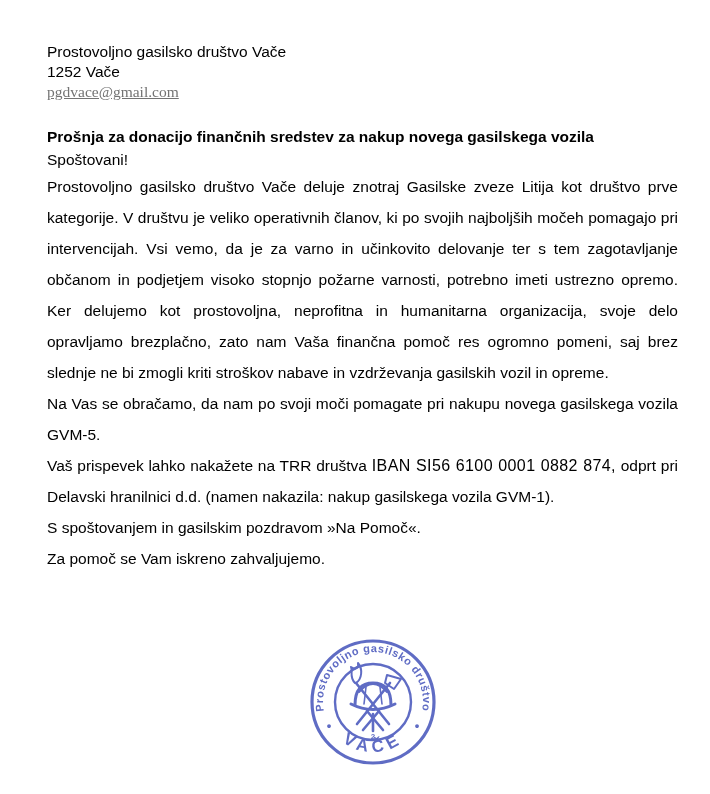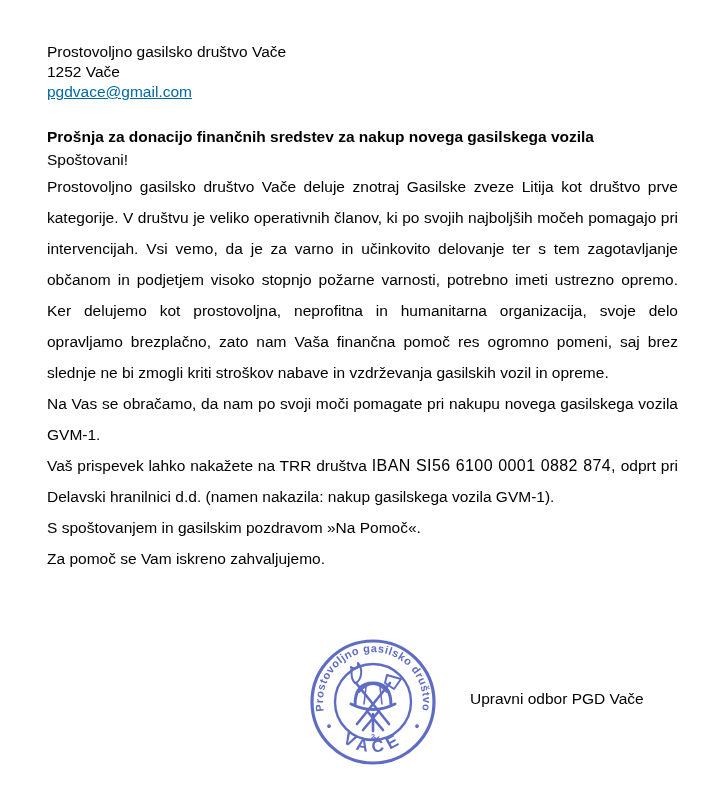--- a/index.html
+++ b/index.html
@@ -16,23 +16,24 @@
   }
   .content {
     position: absolute;
     left: 47px;
     top: 42px;
     width: 631px;
   }
   .address { line-height: 20px; }
   .address div { white-space: nowrap; }
   .email-link {
-    color: #0369a1;
+    color: #737373;
     text-decoration: underline;
     cursor: pointer;
+    font-family: Liberation Serif, serif;
   }
   .subject {
     margin-top: 23px;
     font-weight: bold;
     line-height: 23px;
   }
   .salutation { margin-top: 0; line-height: 23px; }
   p.body {
     line-height: 31px;
     text-align: justify;
@@ -80,21 +81,21 @@
       <div>1252 Vače</div>
       <div><a class="email-link">pgdvace@gmail.com</a></div>
     </div>
 
     <div class="subject">Prošnja za donacijo finančnih sredstev za nakup novega gasilskega vozila</div>
 
     <div class="salutation">Spoštovani!</div>
 
     <p class="body mt18">Prostovoljno gasilsko društvo Vače deluje znotraj Gasilske zveze Litija kot društvo prve kategorije. V društvu je veliko operativnih članov, ki po svojih najboljših močeh pomagajo pri intervencijah. Vsi vemo, da je za varno in učinkovito delovanje ter s tem zagotavljanje občanom in podjetjem visoko stopnjo požarne varnosti, potrebno imeti ustrezno opremo. Ker delujemo kot prostovoljna, neprofitna in humanitarna organizacija, svoje delo opravljamo brezplačno, zato nam Vaša finančna pomoč res ogromno pomeni, saj brez slednje ne bi zmogli kriti stroškov nabave in vzdrževanja gasilskih vozil in opreme.</p>
 
-    <p class="body mt17">Na Vas se obračamo, da nam po svoji moči pomagate pri nakupu novega gasilskega vozila GVM-1.</p>
+    <p class="body mt17">Na Vas se obračamo, da nam po svoji moči pomagate pri nakupu novega gasilskega vozila GVM-5.</p>
 
     <p class="body mt16"><span>Vaš prispevek lahko nakažete na TRR društva </span><span class="iban">IBAN SI56 6100 0001 0882 874,</span><span> odprt pri Delavski hranilnici d.d. (namen nakazila: nakup gasilskega vozila GVM-1).</span></p>
 
     <p class="body mt21">S spoštovanjem in gasilskim pozdravom »Na Pomoč«.</p>
 
     <p class="body mt21">Za pomoč se Vam iskreno zahvaljujemo.</p>
 
   </div>
 
   <svg class="stamp" viewBox="0 0 128 128" xmlns="http://www.w3.org/2000/svg">
@@ -137,15 +138,14 @@
 
       <path d="M 57 49 Q 56 58 55 66" stroke-width="1.6"></path>
       <path d="M 71 49 Q 72 58 73 66" stroke-width="1.6"></path>
 
       <path d="M 42 66 Q 64 77 86 66" stroke-width="3"></path>
     </g>
 
     <text class="mark" x="64" y="101" text-anchor="middle">2</text>
   </svg>
 
-  <div class="signature">Upravni odbor PGD Vače</div>
 
 </div>
 
 </body></html>

